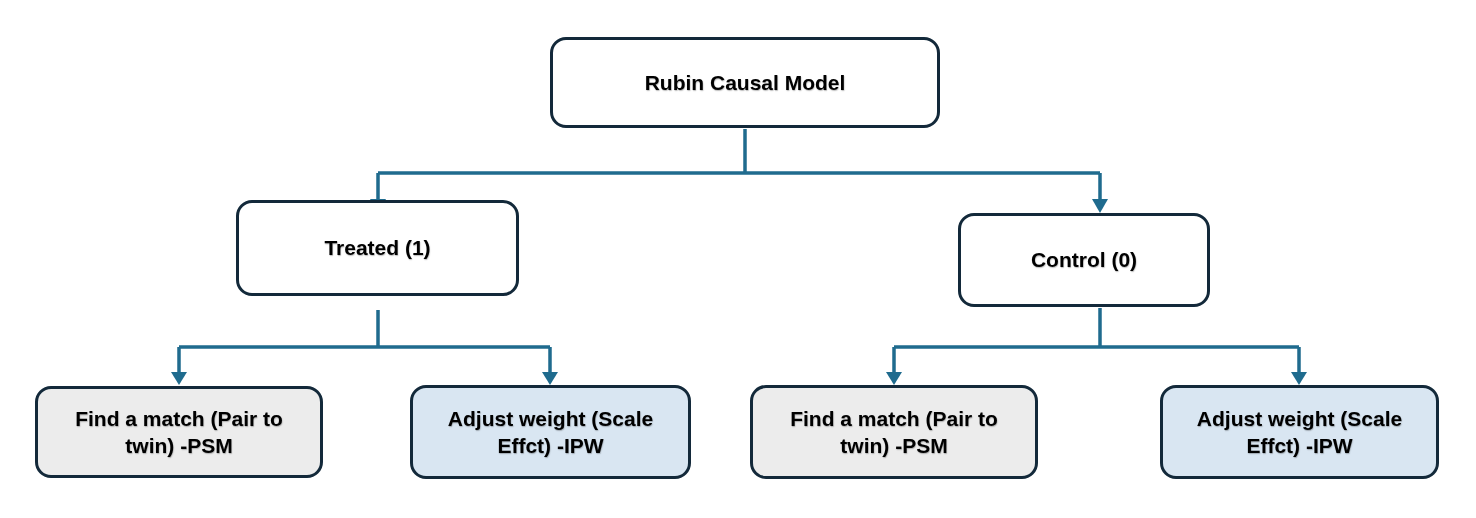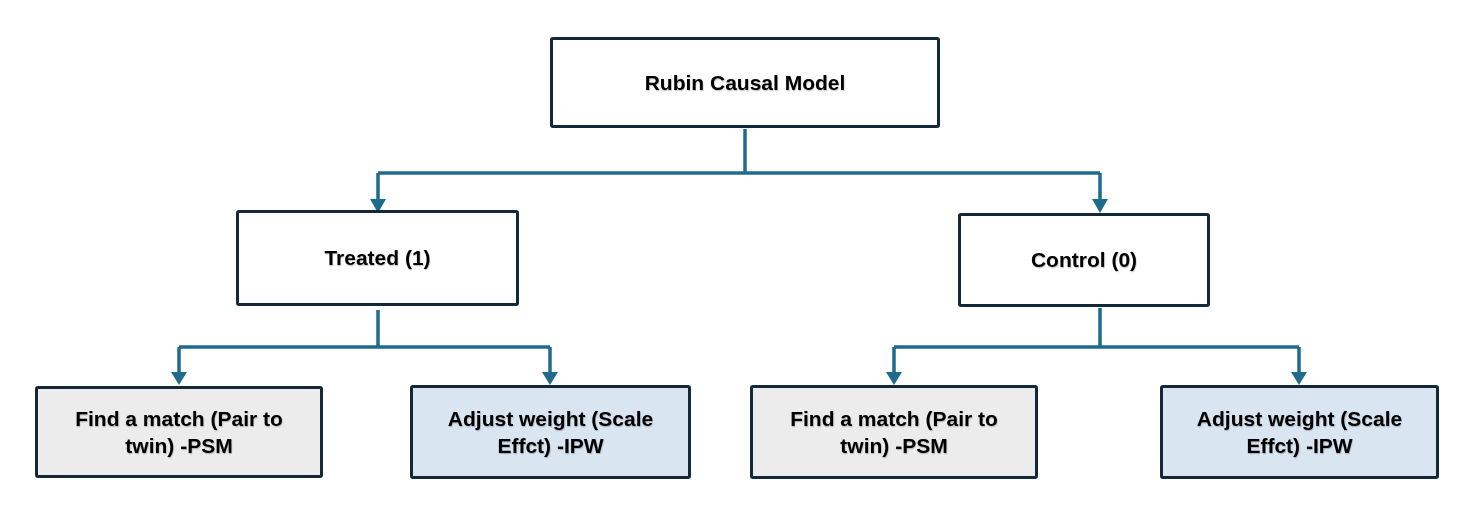--- a/index.html
+++ b/index.html
@@ -27,35 +27,35 @@
     stroke-width: 3.5;
   }
   .connectors polygon {
     fill: #1f6b8e;
     stroke: none;
   }
   .node {
     position: absolute;
     box-sizing: border-box;
     border: 3.5px solid #13293a;
-    border-radius: 3px;
+    border-radius: 16px;
     background: #ffffff;
     display: flex;
     align-items: center;
     justify-content: center;
     text-align: center;
     color: #000000;
     font-size: 21px;
     font-weight: 600;
     line-height: 1.3;
     text-shadow: 0.5px 1.2px 1.2px rgba(0,0,0,0.28);
   }
   .node .label { display: inline-block; max-width: 240px; }
   .node.root    { left: 550px; top: 37px;  width: 390px; height: 91px; }
-  .node.treated { left: 236px; top: 210px; width: 283px; height: 96px; }
+  .node.treated { left: 236px; top: 200px; width: 283px; height: 96px; }
   .node.control { left: 958px; top: 213px; width: 252px; height: 94px; }
   .node.leaf1   { left: 35px;   top: 386px; width: 288px; height: 92px; background: #ececec; }
   .node.leaf2   { left: 410px;  top: 385px; width: 281px; height: 94px; background: #d9e6f2; }
   .node.leaf3   { left: 750px;  top: 385px; width: 288px; height: 94px; background: #ececec; }
   .node.leaf4   { left: 1160px; top: 385px; width: 279px; height: 94px; background: #d9e6f2; }
   .node.leaf1 .label, .node.leaf3 .label { max-width: 232px; text-align: center; }
   .node.leaf2 .label, .node.leaf4 .label { max-width: 228px; }
 </style>
 </head>
 <body>

